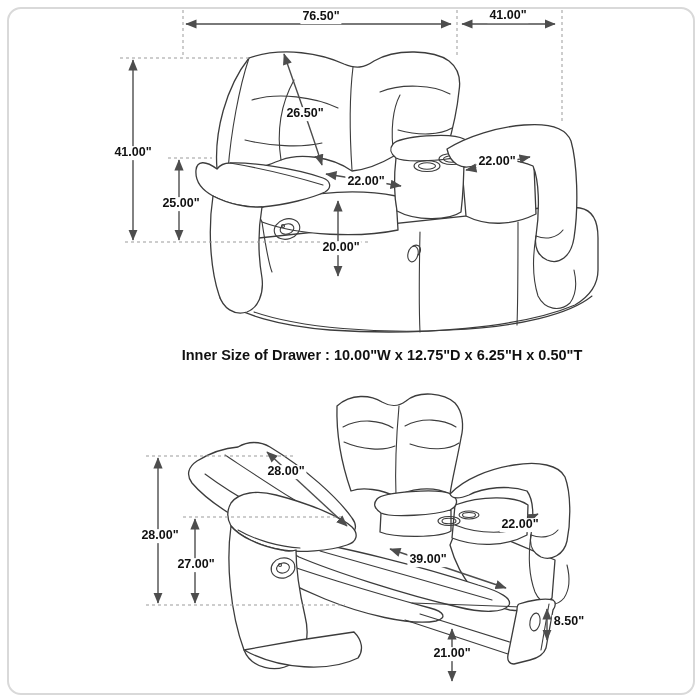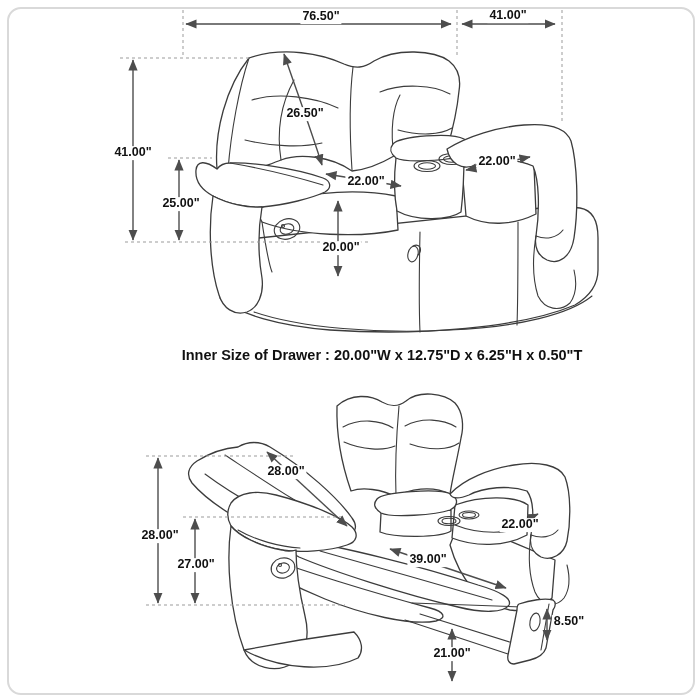--- a/index.html
+++ b/index.html
@@ -191,21 +191,21 @@
 
   <div class="dim-label" style="left:321px;top:17px">76.50"</div>
   <div class="dim-label" style="left:508px;top:16px">41.00"</div>
   <div class="dim-label" style="left:133px;top:153px">41.00"</div>
   <div class="dim-label" style="left:181px;top:204px">25.00"</div>
   <div class="dim-label" style="left:305px;top:114px">26.50"</div>
   <div class="dim-label" style="left:366px;top:182px">22.00"</div>
   <div class="dim-label" style="left:497px;top:162px">22.00"</div>
   <div class="dim-label" style="left:341px;top:248px">20.00"</div>
 
-  <div class="note" style="left:382px;top:355px">Inner Size of Drawer : 20.00"W x 12.75"D x 6.25"H x 0.50"T</div>
+  <div class="note" style="left:382px;top:355px">Inner Size of Drawer : 10.00"W x 12.75"D x 6.25"H x 0.50"T</div>
 
   <div class="dim-label" style="left:160px;top:536px">28.00"</div>
   <div class="dim-label" style="left:196px;top:565px">27.00"</div>
   <div class="dim-label" style="left:286px;top:472px">28.00"</div>
   <div class="dim-label" style="left:520px;top:525px">22.00"</div>
   <div class="dim-label" style="left:428px;top:560px">39.00"</div>
   <div class="dim-label" style="left:569px;top:622px">8.50"</div>
   <div class="dim-label" style="left:452px;top:654px">21.00"</div>
 
   <div id="frame"></div>

